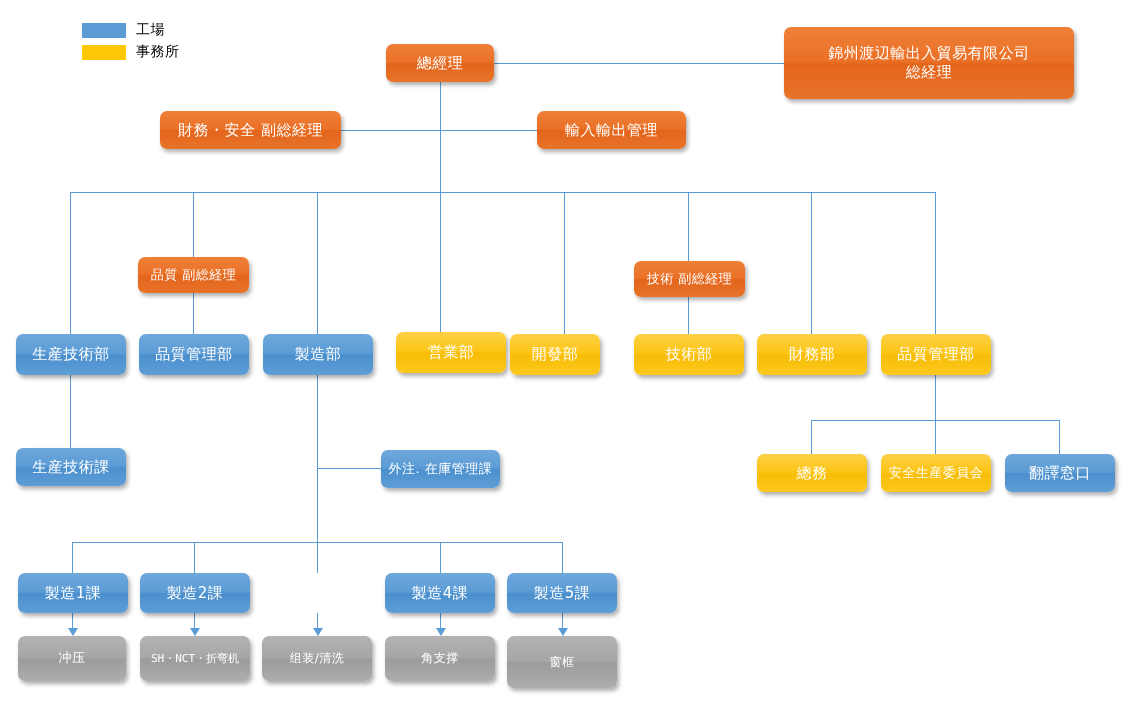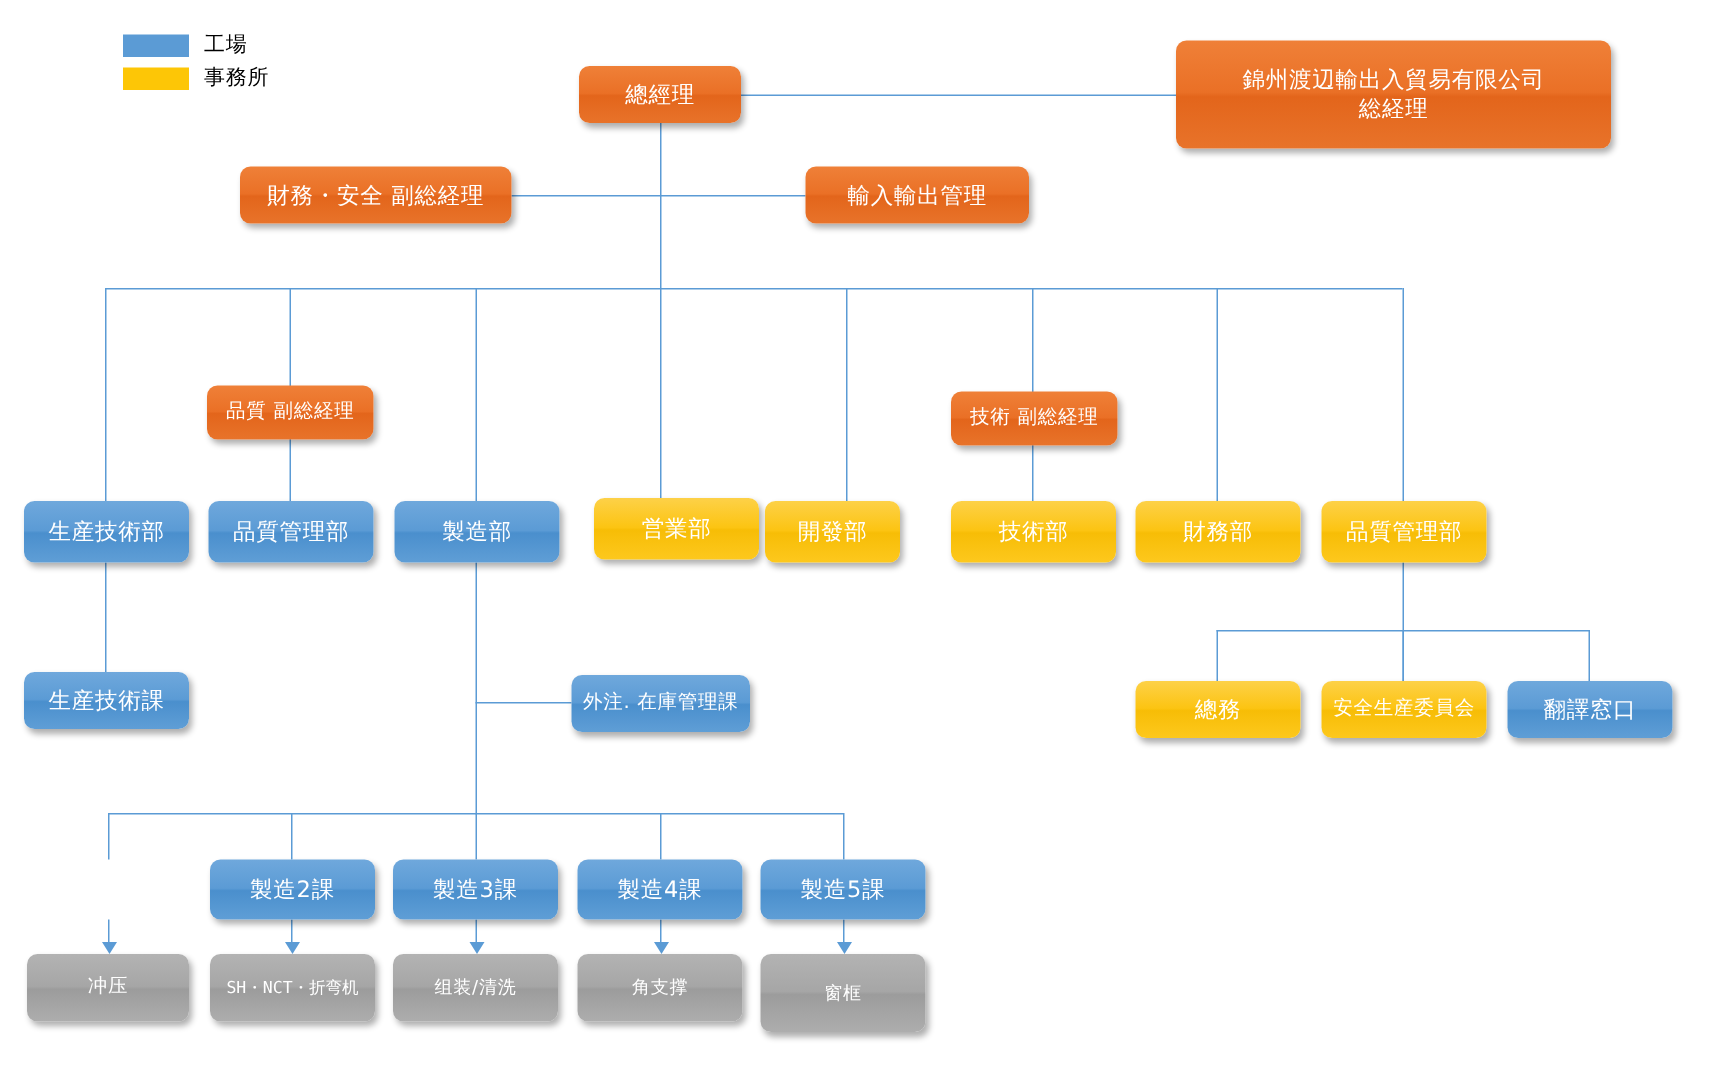--- a/index.html
+++ b/index.html
@@ -185,22 +185,22 @@
   <div class="node yellow" style="left:757px; top:334px; width:110px; height:41px;">財務部</div>
   <div class="node yellow" style="left:881px; top:334px; width:110px; height:41px;">品質管理部</div>
 
   <div class="node blue" style="left:16px; top:448px; width:110px; height:38px;">生産技術課</div>
   <div class="node blue small" style="left:381px; top:450px; width:119px; height:38px;">外注. 在庫管理課</div>
 
   <div class="node yellow" style="left:757px; top:454px; width:110px; height:38px;">總務</div>
   <div class="node yellow small" style="left:881px; top:454px; width:110px; height:38px;">安全生産委員会</div>
   <div class="node blue" style="left:1005px; top:454px; width:110px; height:38px;">翻譯窓口</div>
 
+  <div class="node blue" style="left:18px;  top:573px; width:110px; height:40px;">製造1課</div>
   <div class="node blue" style="left:140px; top:573px; width:110px; height:40px;">製造2課</div>
-  <div class="node blue" style="left:262px; top:573px; width:110px; height:40px;">製造3課</div>
   <div class="node blue" style="left:385px; top:573px; width:110px; height:40px;">製造4課</div>
   <div class="node blue" style="left:507px; top:573px; width:110px; height:40px;">製造5課</div>
 
   <div class="node gray" style="left:18px;  top:636px; width:108px; height:45px;">冲压</div>
   <div class="node gray mono" style="left:140px; top:636px; width:110px; height:45px;">SH・NCT・折弯机</div>
   <div class="node gray xsmall" style="left:262px; top:636px; width:110px; height:45px;">组装/清洗</div>
   <div class="node gray xsmall" style="left:385px; top:636px; width:110px; height:45px;">角支撑</div>
   <div class="node gray xsmall" style="left:507px; top:636px; width:110px; height:52px;">窗框</div>
 
 </div>

